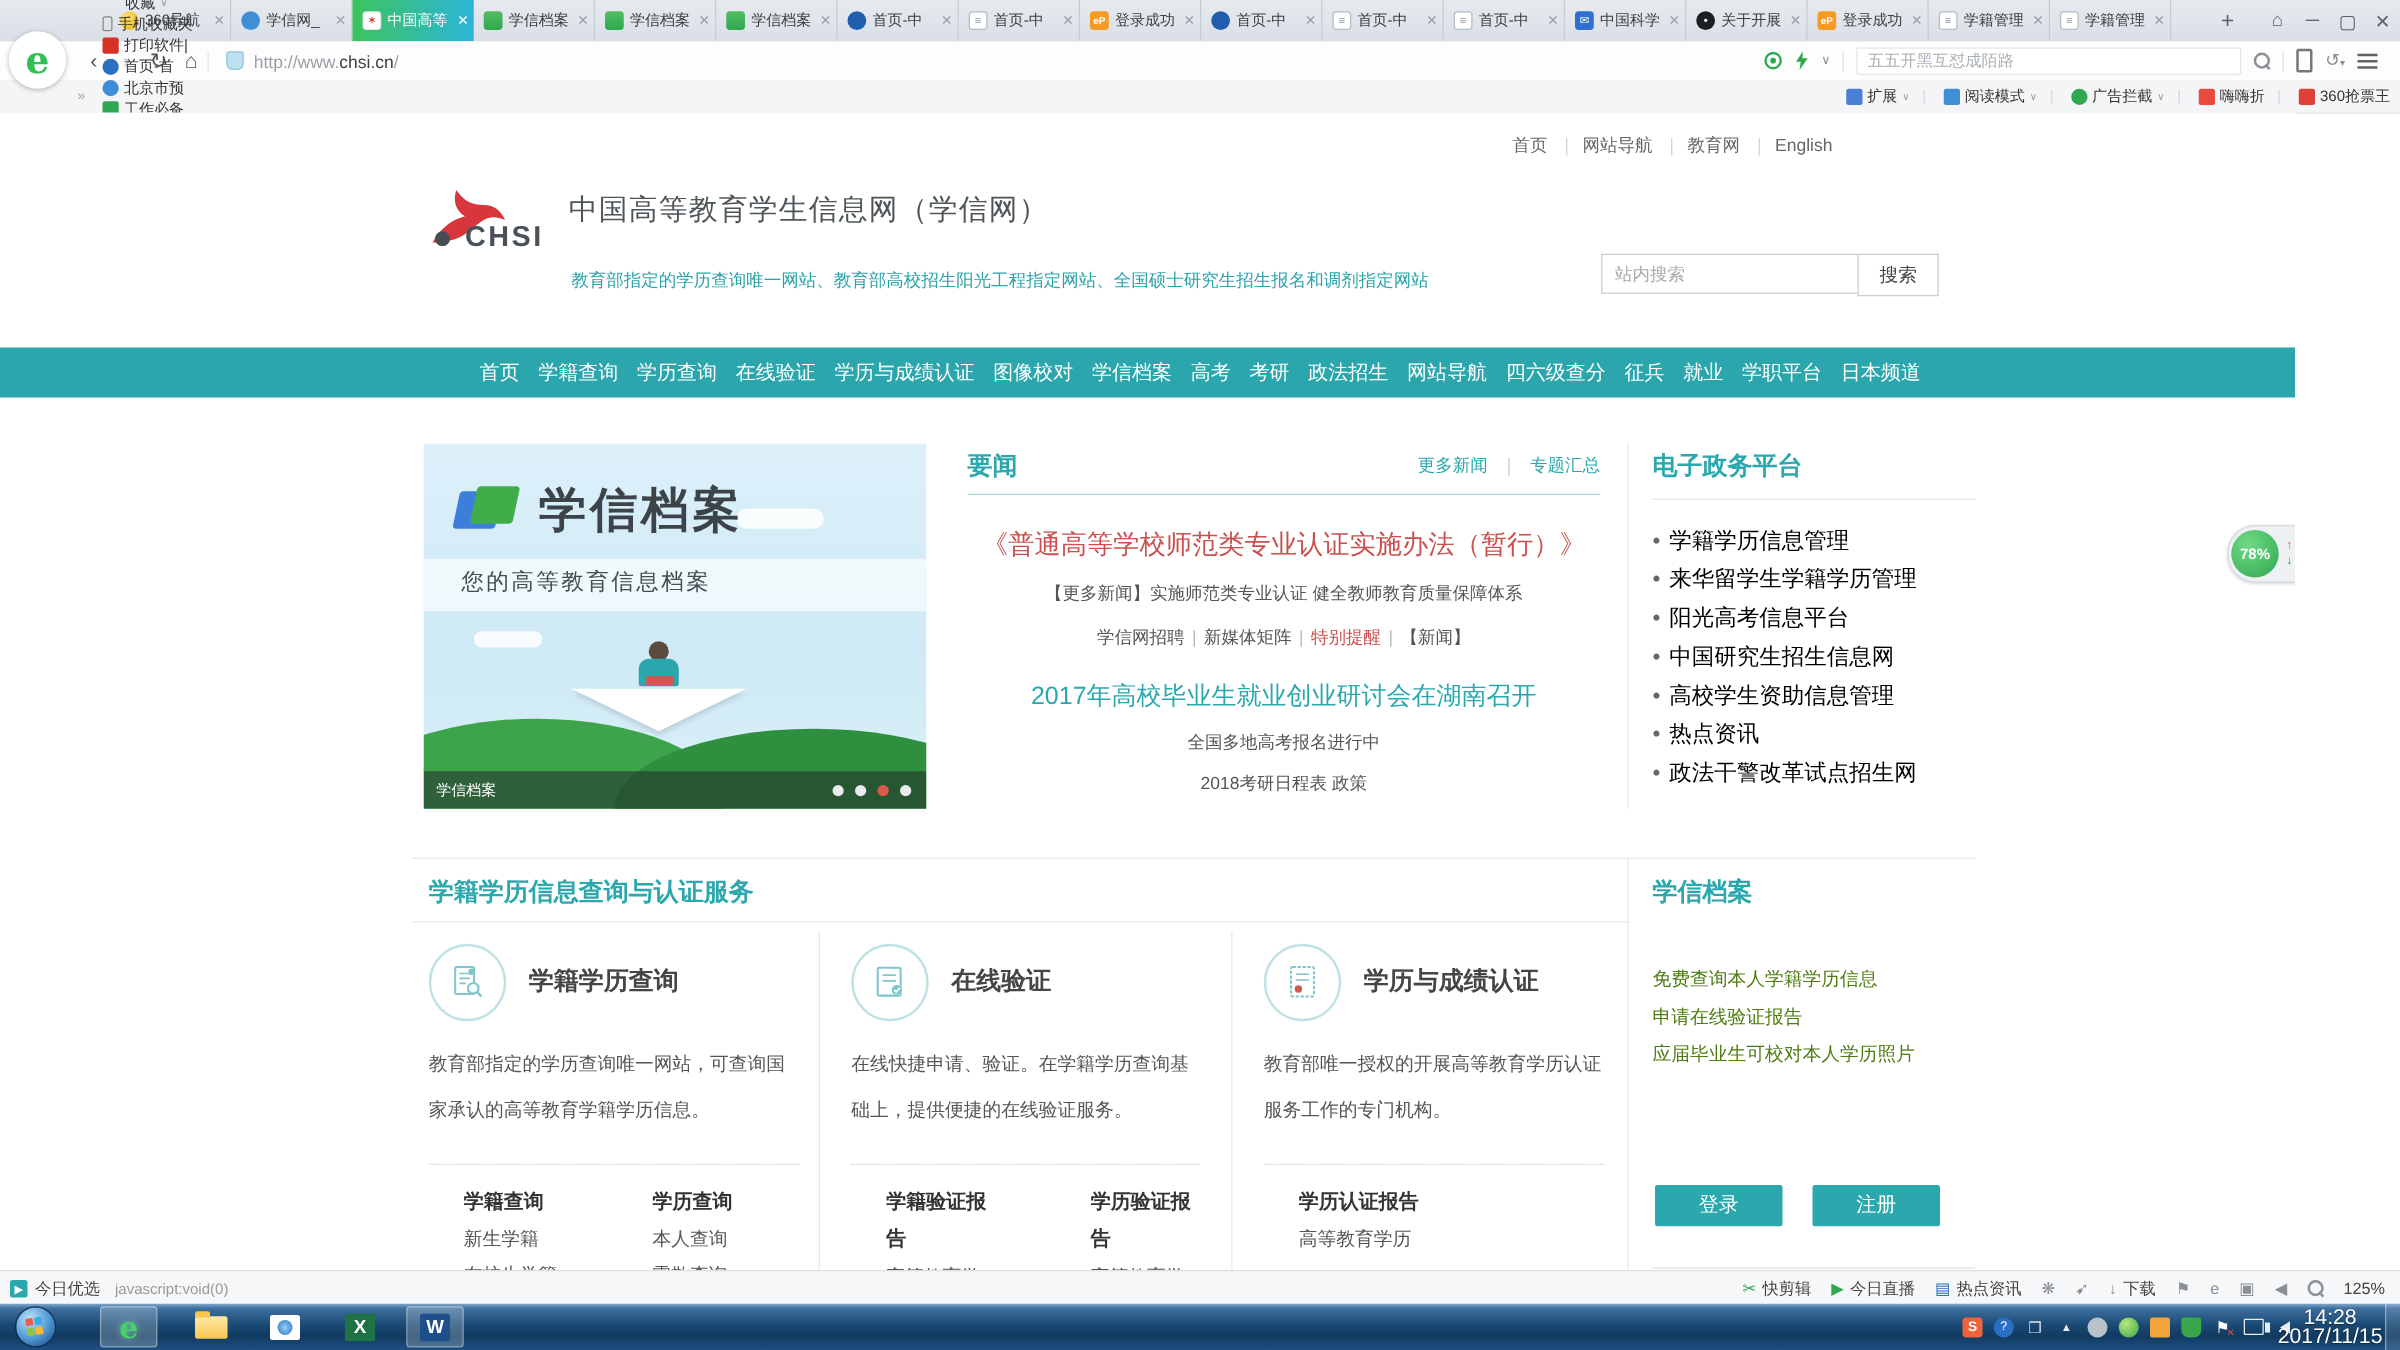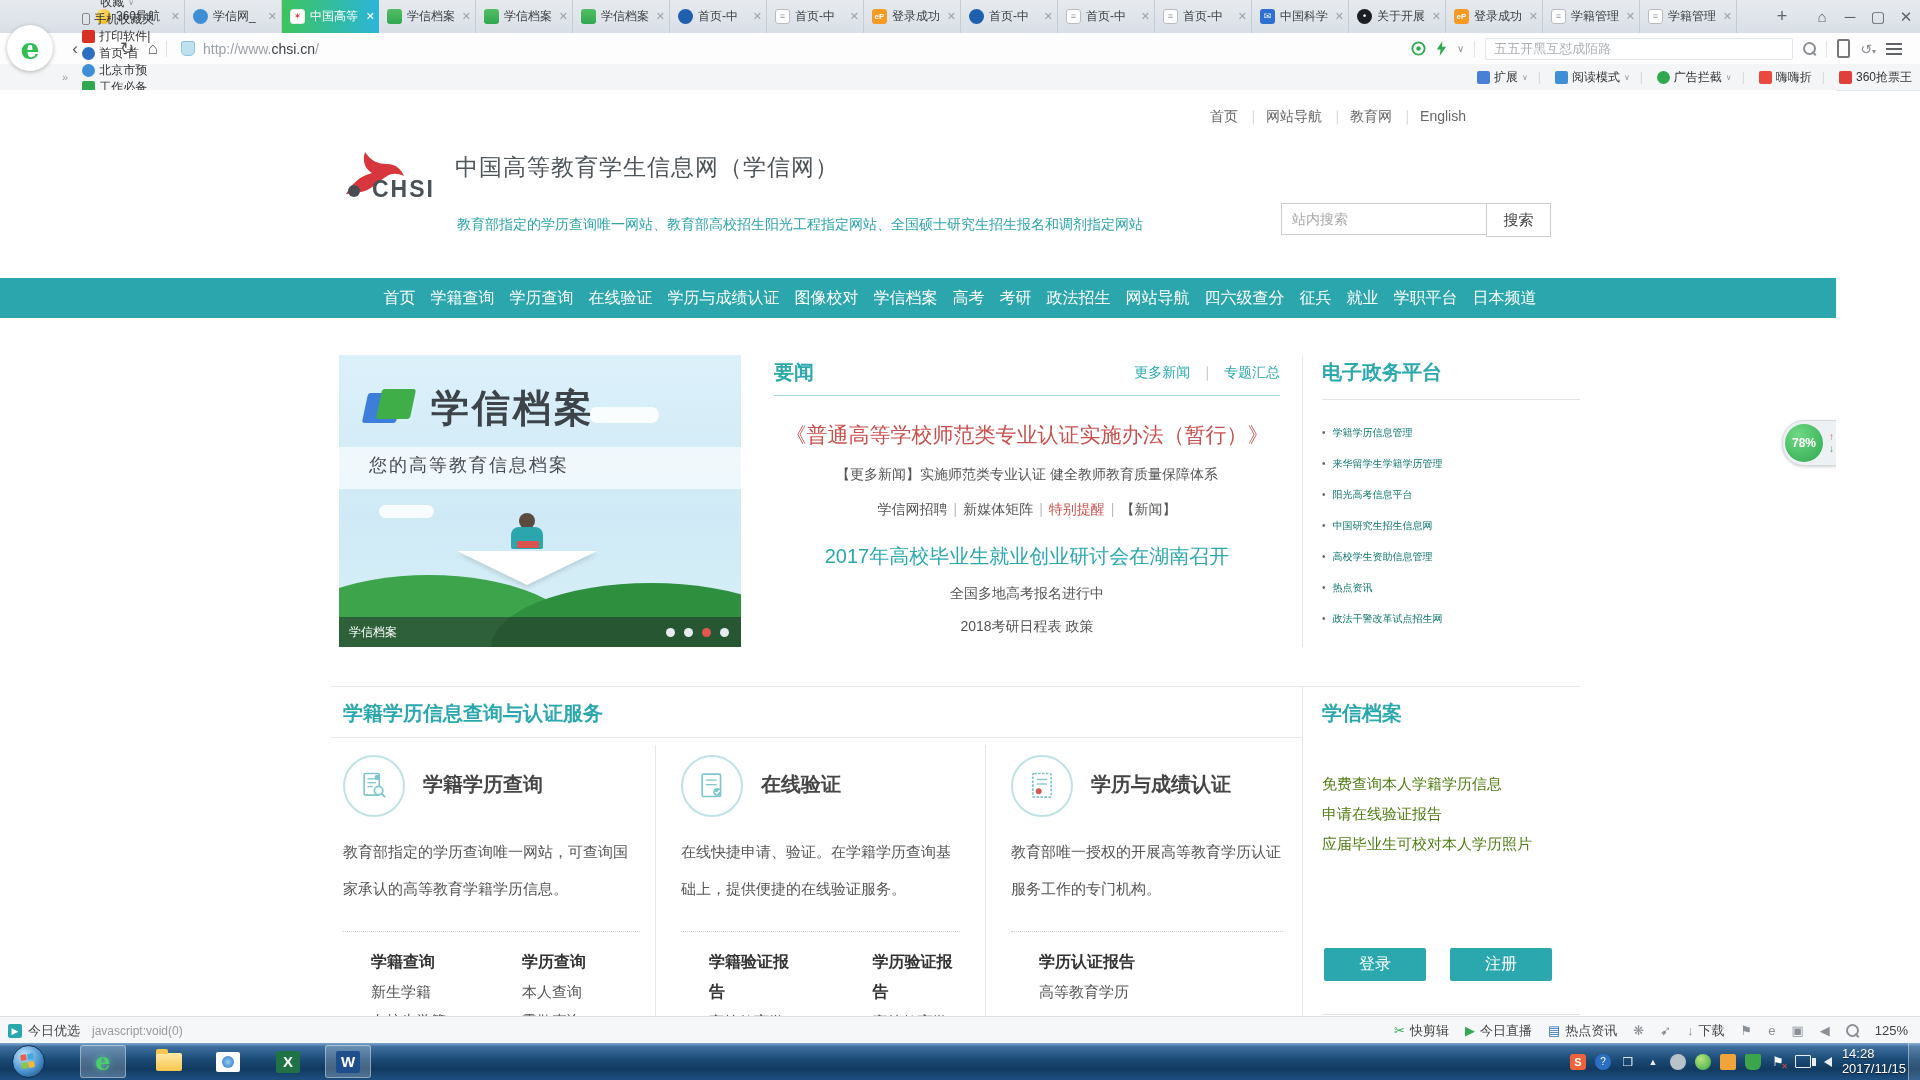--- a/index.html
+++ b/index.html
@@ -125,21 +125,21 @@
   .news-line{margin-top:17px;font-size:14px;color:#555}
   .news-line .red{color:#c9504e}
   .news-line .lsep{color:#bbb;margin:0 6px}
   .news-h2{margin-top:24px;font-size:20px;color:#2aa8ae;cursor:pointer}
   .news-sm{margin-top:15px;font-size:14px;color:#555}
   #egov{position:absolute;left:1322px;top:265px;width:258px;height:292px}
   .panel-title{font-size:20px;font-weight:bold;color:#2aa8ae}
   #egov .panel-title{position:absolute;left:0;top:4px}
   #egov hr{position:absolute;left:0;top:44px;width:100%;border:none;border-top:1px solid #e4e4e4;margin:0}
   #egov-list{position:absolute;left:0;top:62px;width:100%}
-  .egov-item{font-size:10px;color:#0f766e;line-height:31px;cursor:pointer}
+  .egov-item{font-size:18px;color:#000000;line-height:31px;cursor:pointer}
   .egov-item::before{content:"•";color:#666;margin-right:7px}
   .vline{position:absolute;width:1px;background:#e8e8e8}
   .hline{position:absolute;height:1px;background:#e8e8e8}
   
   #speed{position:absolute;left:1782px;top:330px;width:128px;height:44px;background:#eef1f3;border:1px solid #d6dbde;
       border-radius:22px;box-shadow:0 1px 3px rgba(0,0,0,.18);display:flex;align-items:center;z-index:8}
   #speed-circle{width:38px;height:38px;border-radius:50%;margin-left:2px;background:radial-gradient(circle at 35% 30%,#6fd985,#2fa84f);
       color:#fff;font-size:12px;font-weight:bold;display:flex;align-items:center;justify-content:center}
   #speed-rates{margin-left:6px;font-size:10px;color:#888;line-height:12px}
   #speed-rates .up{color:#e05b4d}#speed-rates .dn{color:#3aa54a}
@@ -204,21 +204,21 @@
   .tr-up{color:#e8eef4;font-size:9px}
   .tr-circle{background:#b9c2c9;border-radius:50%}
   .tr-360{background:radial-gradient(circle at 35% 30%,#b8e67a,#3aa54a);border-radius:50%}
   .tr-fold{background:#f0a43a;border-radius:2px}
   .tr-shield{background:#3aa54a;border-radius:2px 2px 6px 6px}
   .tr-flag{position:relative;color:#fff;font-size:13px}
   .tr-flag::after{content:"✕";position:absolute;right:-2px;bottom:-1px;color:#e04a3a;font-size:8px;font-weight:bold}
   .tr-net{width:14px;height:11px;border:1.5px solid #e8eef4;border-radius:1px;position:relative}
   .tr-spk{width:0;height:0;border-top:5px solid transparent;border-bottom:5px solid transparent;border-right:8px solid #e8eef4;position:relative}
   .tr-spk::before{content:"";position:absolute;left:-12px;top:-4px;width:4px;height:8px;background:#e8eef4}
-  #clock{position:absolute;right:14px;top:3px;text-align:left;color:#fff;font-size:13px;line-height:15px;text-shadow:0 1px 1px rgba(0,0,0,.5)}
+  #clock{position:absolute;right:14px;top:3px;text-align:center;color:#fff;font-size:17px;line-height:15px;text-shadow:0 1px 1px rgba(0,0,0,.5)}
   #show-desktop{position:absolute;right:0;top:0;width:11px;height:37px;background:rgba(255,255,255,.12);border-left:1px solid rgba(255,255,255,.4)}
 </style>
 </head>
 <body>
 
 <div class="abs" id="tabbar">
   <div id="tabs">
       <div class="tab">
         <span class="ticon ti-circle-yellow"></span>
         <span class="tlabel">360导航</span>

